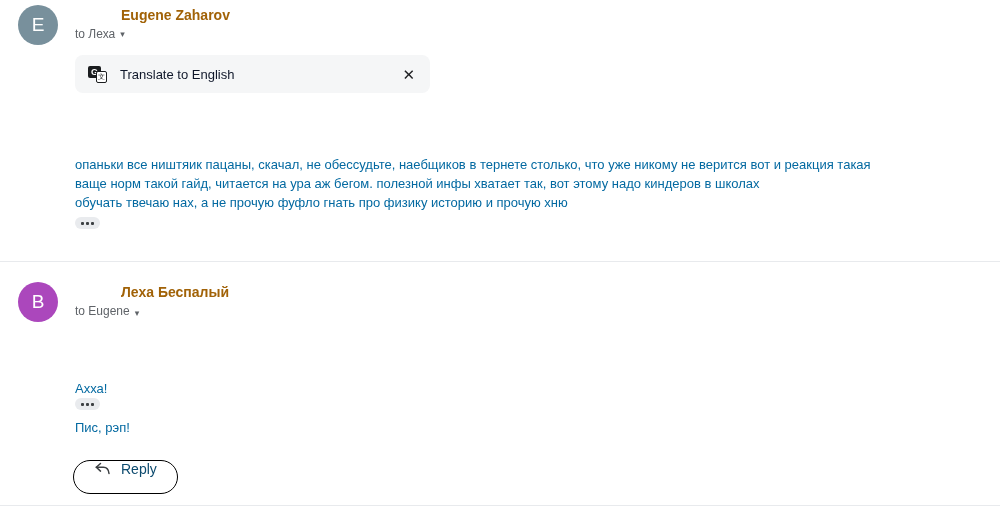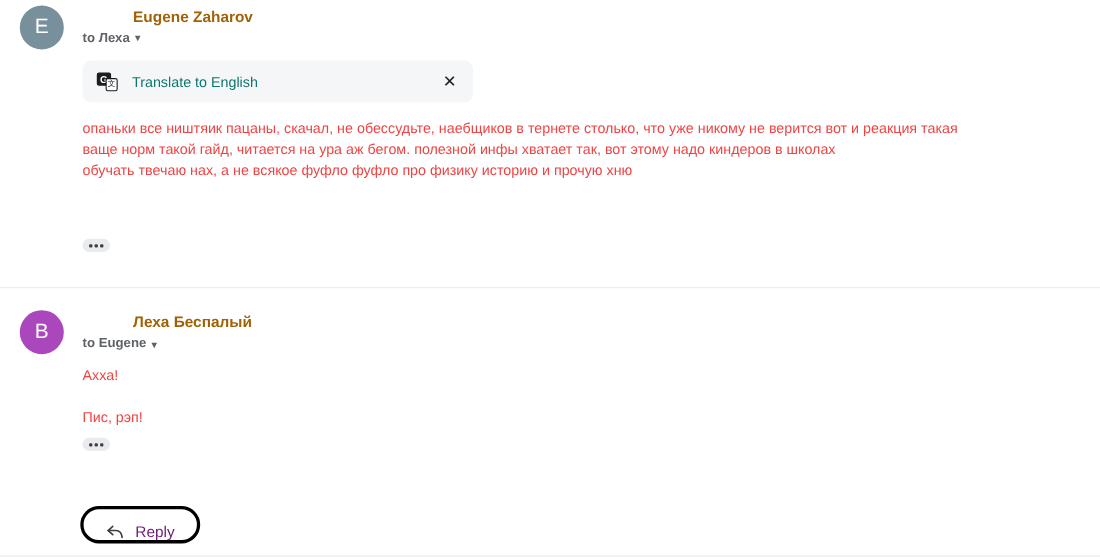--- a/index.html
+++ b/index.html
@@ -45,21 +45,20 @@
 
   .recipient-row {
     position: absolute;
     left: 75px;
     font-size: 12px;
     color: #5f6368;
     display: flex;
     align-items: center;
     gap: 5px;
     cursor: pointer;
-    font-weight: bold;
   }
   .recipient-row--1 { top: 27px; }
   .recipient-row--2 { top: 304px; align-items: flex-end; }
   .caret {
     font-size: 9px;
     color: #5f6368;
     line-height: 1;
     padding-top: 1px;
   }
 
@@ -103,41 +102,42 @@
     border: 1.2px solid #1b1d1f;
     border-radius: 2px;
     color: #1b1d1f;
     font-size: 7px;
     line-height: 10px;
     text-align: center;
   }
   .translate-link {
     font-size: 13px;
     font-weight: 500;
-    color: #0f766e;
+    color: #0f172a;
     cursor: pointer;
     flex: 1 1 auto;
   }
   .translate-close {
     flex: 0 0 auto;
     font-size: 15px;
     color: #202124;
     cursor: pointer;
     line-height: 1;
     padding: 2px;
   }
 
   
   .body-text {
     position: absolute;
     left: 75px;
     font-size: 13px;
     line-height: 19px;
-    color: #ef4444;
+    color: #0369a1;
     white-space: nowrap;
+    margin-top: 48px;
   }
   .body-1-p1 { top: 107px; }
   .body-1-p2 { top: 185px; }
   .body-2-p1 { top: 331px; }
   .body-2-p2 { top: 370px; }
 
   
   .ellipsis-btn {
     position: absolute;
     left: 75px;
@@ -173,31 +173,31 @@
   
   .actions {
     position: absolute;
     left: 73px;
     top: 460px;
     display: flex;
     gap: 14px;
   }
   .action-btn {
     display: inline-flex;
-    align-items: flex-end;
+    align-items: flex-start;
     gap: 10px;
     height: 34px;
     padding: 0 20px;
     background: #ffffff;
-    border: 3px solid #000000;
+    border: 1px solid #000000;
     border-radius: 17px;
     font-family: "Liberation Sans", sans-serif;
     font-size: 14px;
     font-weight: 500;
-    color: #701a75;
+    color: #0c4a6e;
     cursor: pointer;
   }
   .action-btn svg { display: block; }
 </style>
 </head>
 <body>
 
 <div class="page">
 
   <div class="avatar avatar--gray">E</div>
@@ -214,21 +214,21 @@
       <span class="gt-back">G</span>
       <span class="gt-front">文</span>
     </span>
     <span class="translate-link">Translate to English</span>
     <span class="translate-close">✕</span>
   </div>
 
   <div class="body-text body-1-p1">
     <div>опаньки все ништяик пацаны, скачал, не обессудьте, наебщиков в тернете столько, что уже никому не верится вот и реакция такая</div>
     <div>ваще норм такой гайд, читается на ура аж бегом. полезной инфы хватает так, вот этому надо киндеров в школах</div>
-    <div>обучать твечаю нах, а не всякое фуфло фуфло про физику историю и прочую хню</div>
+    <div>обучать твечаю нах, а не прочую фуфло гнать про физику историю и прочую хню</div>
   </div>
 
   <div class="ellipsis-btn ellipsis-btn--1">
     <span class="dot"></span>
     <span class="dot"></span>
     <span class="dot"></span>
   </div>
 
   <div class="divider divider--mid"></div>
 

